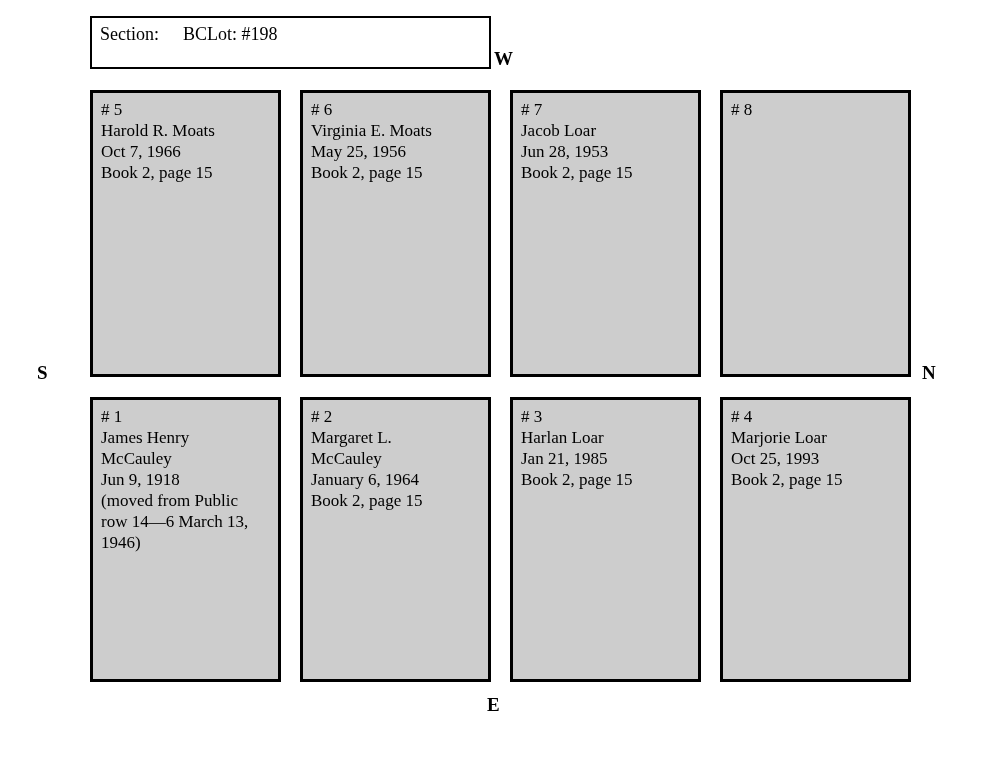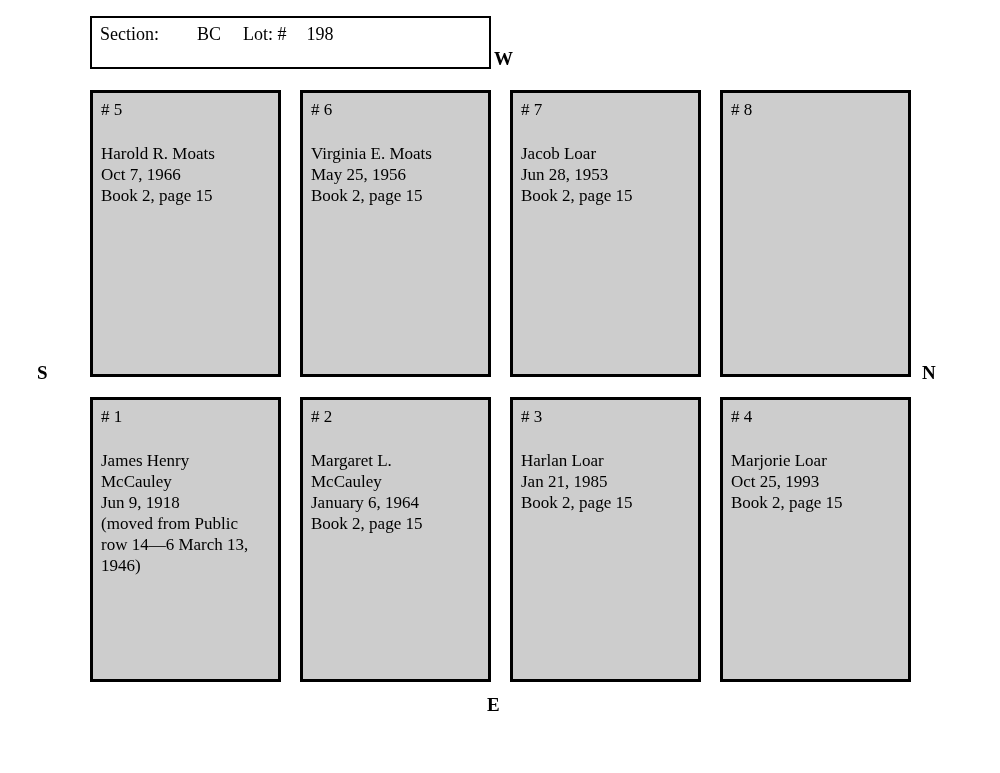--- a/index.html
+++ b/index.html
@@ -23,23 +23,23 @@
     width: 389px;
     height: 44px;
     border: 2px solid #000000;
     background: #ffffff;
     display: flex;
     align-items: flex-start;
     padding: 5px 0 0 8px;
     font-size: 18px;
     line-height: 22px;
   }
-  .header-box .sec-label { margin-right: 38px; }
-  .header-box .sec-value { margin-right: 22px; }
-  .header-box .lot-label { margin-right: 20px; }
+  .header-box .sec-label { margin-right: 24px; }
+  .header-box .sec-value { }
+  .header-box .lot-label { }
   .compass {
     position: absolute;
     font-weight: bold;
     font-size: 19px;
     line-height: 20px;
   }
   .compass-w { left: 494px; top: 49px; }
   .compass-s { left: 37px;  top: 363px; }
   .compass-n { left: 922px; top: 363px; }
   .compass-e { left: 487px; top: 695px; }
@@ -58,21 +58,20 @@
     border: 3px solid #000000;
     box-sizing: border-box;
     padding: 6px 8px;
     font-size: 17px;
     line-height: 21px;
   }
   .plot-label {
     white-space: pre;
   }
   .plot-text {
-    margin-top: 23px;
     white-space: pre-line;
   }
 </style>
 </head>
 <body>
 
 <div class="page">
 
   <div class="header-box">
     <span class="sec-label">Section:</span>

